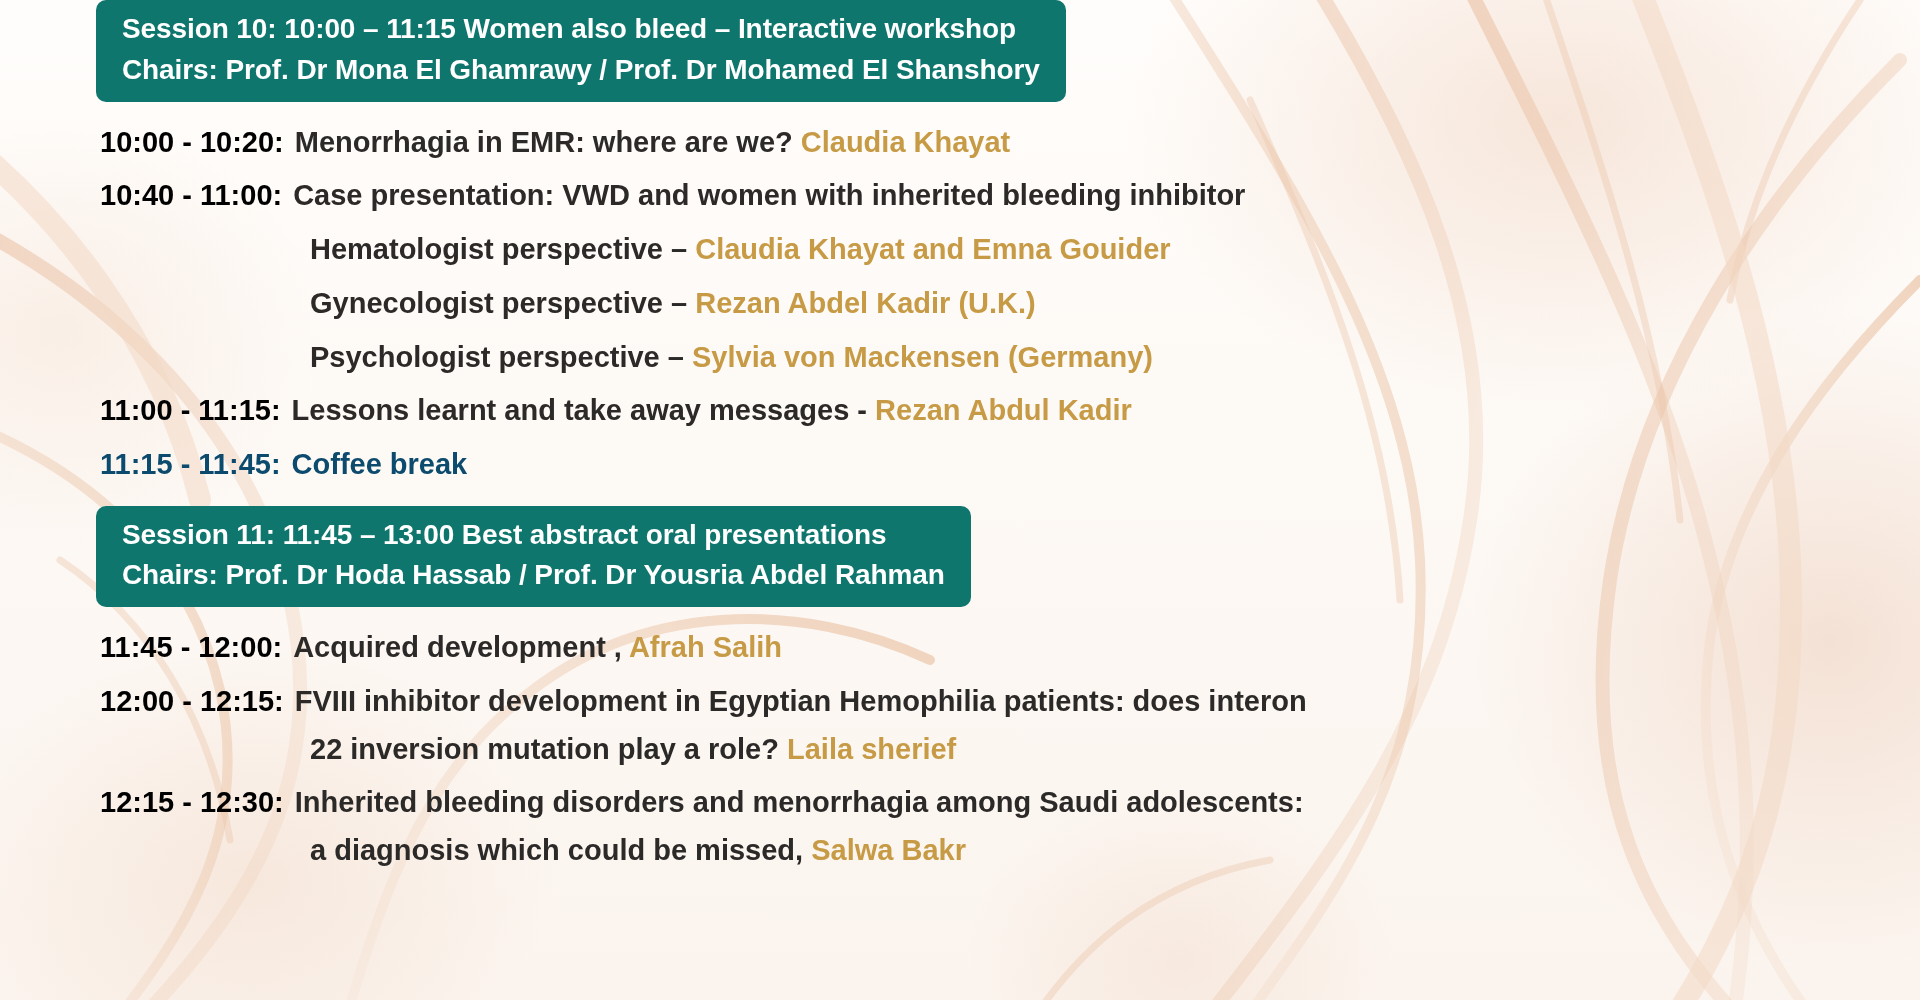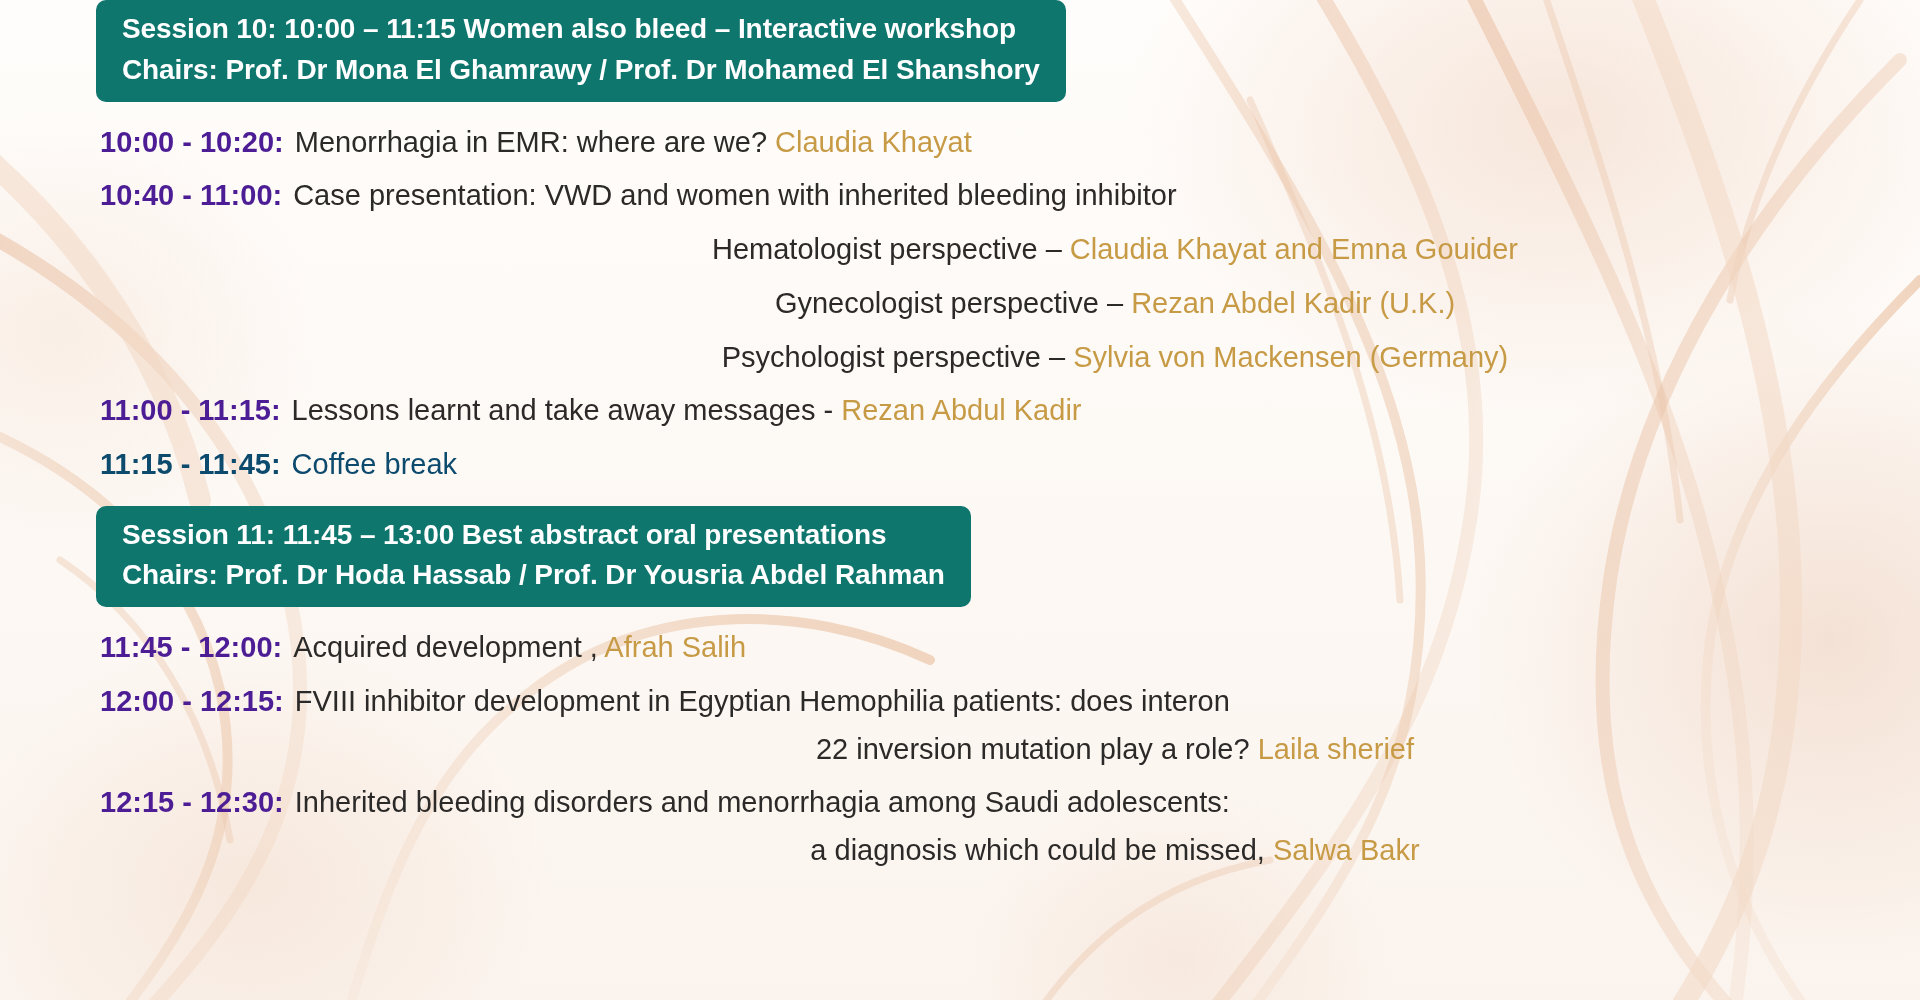--- a/index.html
+++ b/index.html
@@ -57,38 +57,37 @@
     white-space:nowrap;
   }
 
   .entry {
     display:flex;
     align-items:baseline;
     padding-left:100px;
     line-height:1.30;
   }
   .entry-time {
-    color:#4c1d95;
+    color:#000000;
     font-size:29px;
     font-weight:bold;
     white-space:nowrap;
     flex:0 0 auto;
     margin-right:11px;
   }
   .entry-body {
     font-size:29px;
-    font-weight:normal;
+    font-weight:bold;
     color:#2c2a28;
     flex:1 1 auto;
   }
   .spk { color:#c79a45; }
 
   .entry.indented {
     padding-left:310px;
-    text-align:center;
   }
   .entry.indented .entry-body { font-size:29px; }
 
   .entry.break-row .entry-time,
   .entry.break-row .entry-body {
     color:#0c4a6e;
   }
 
   
   .gap-s  { height:10px; }

